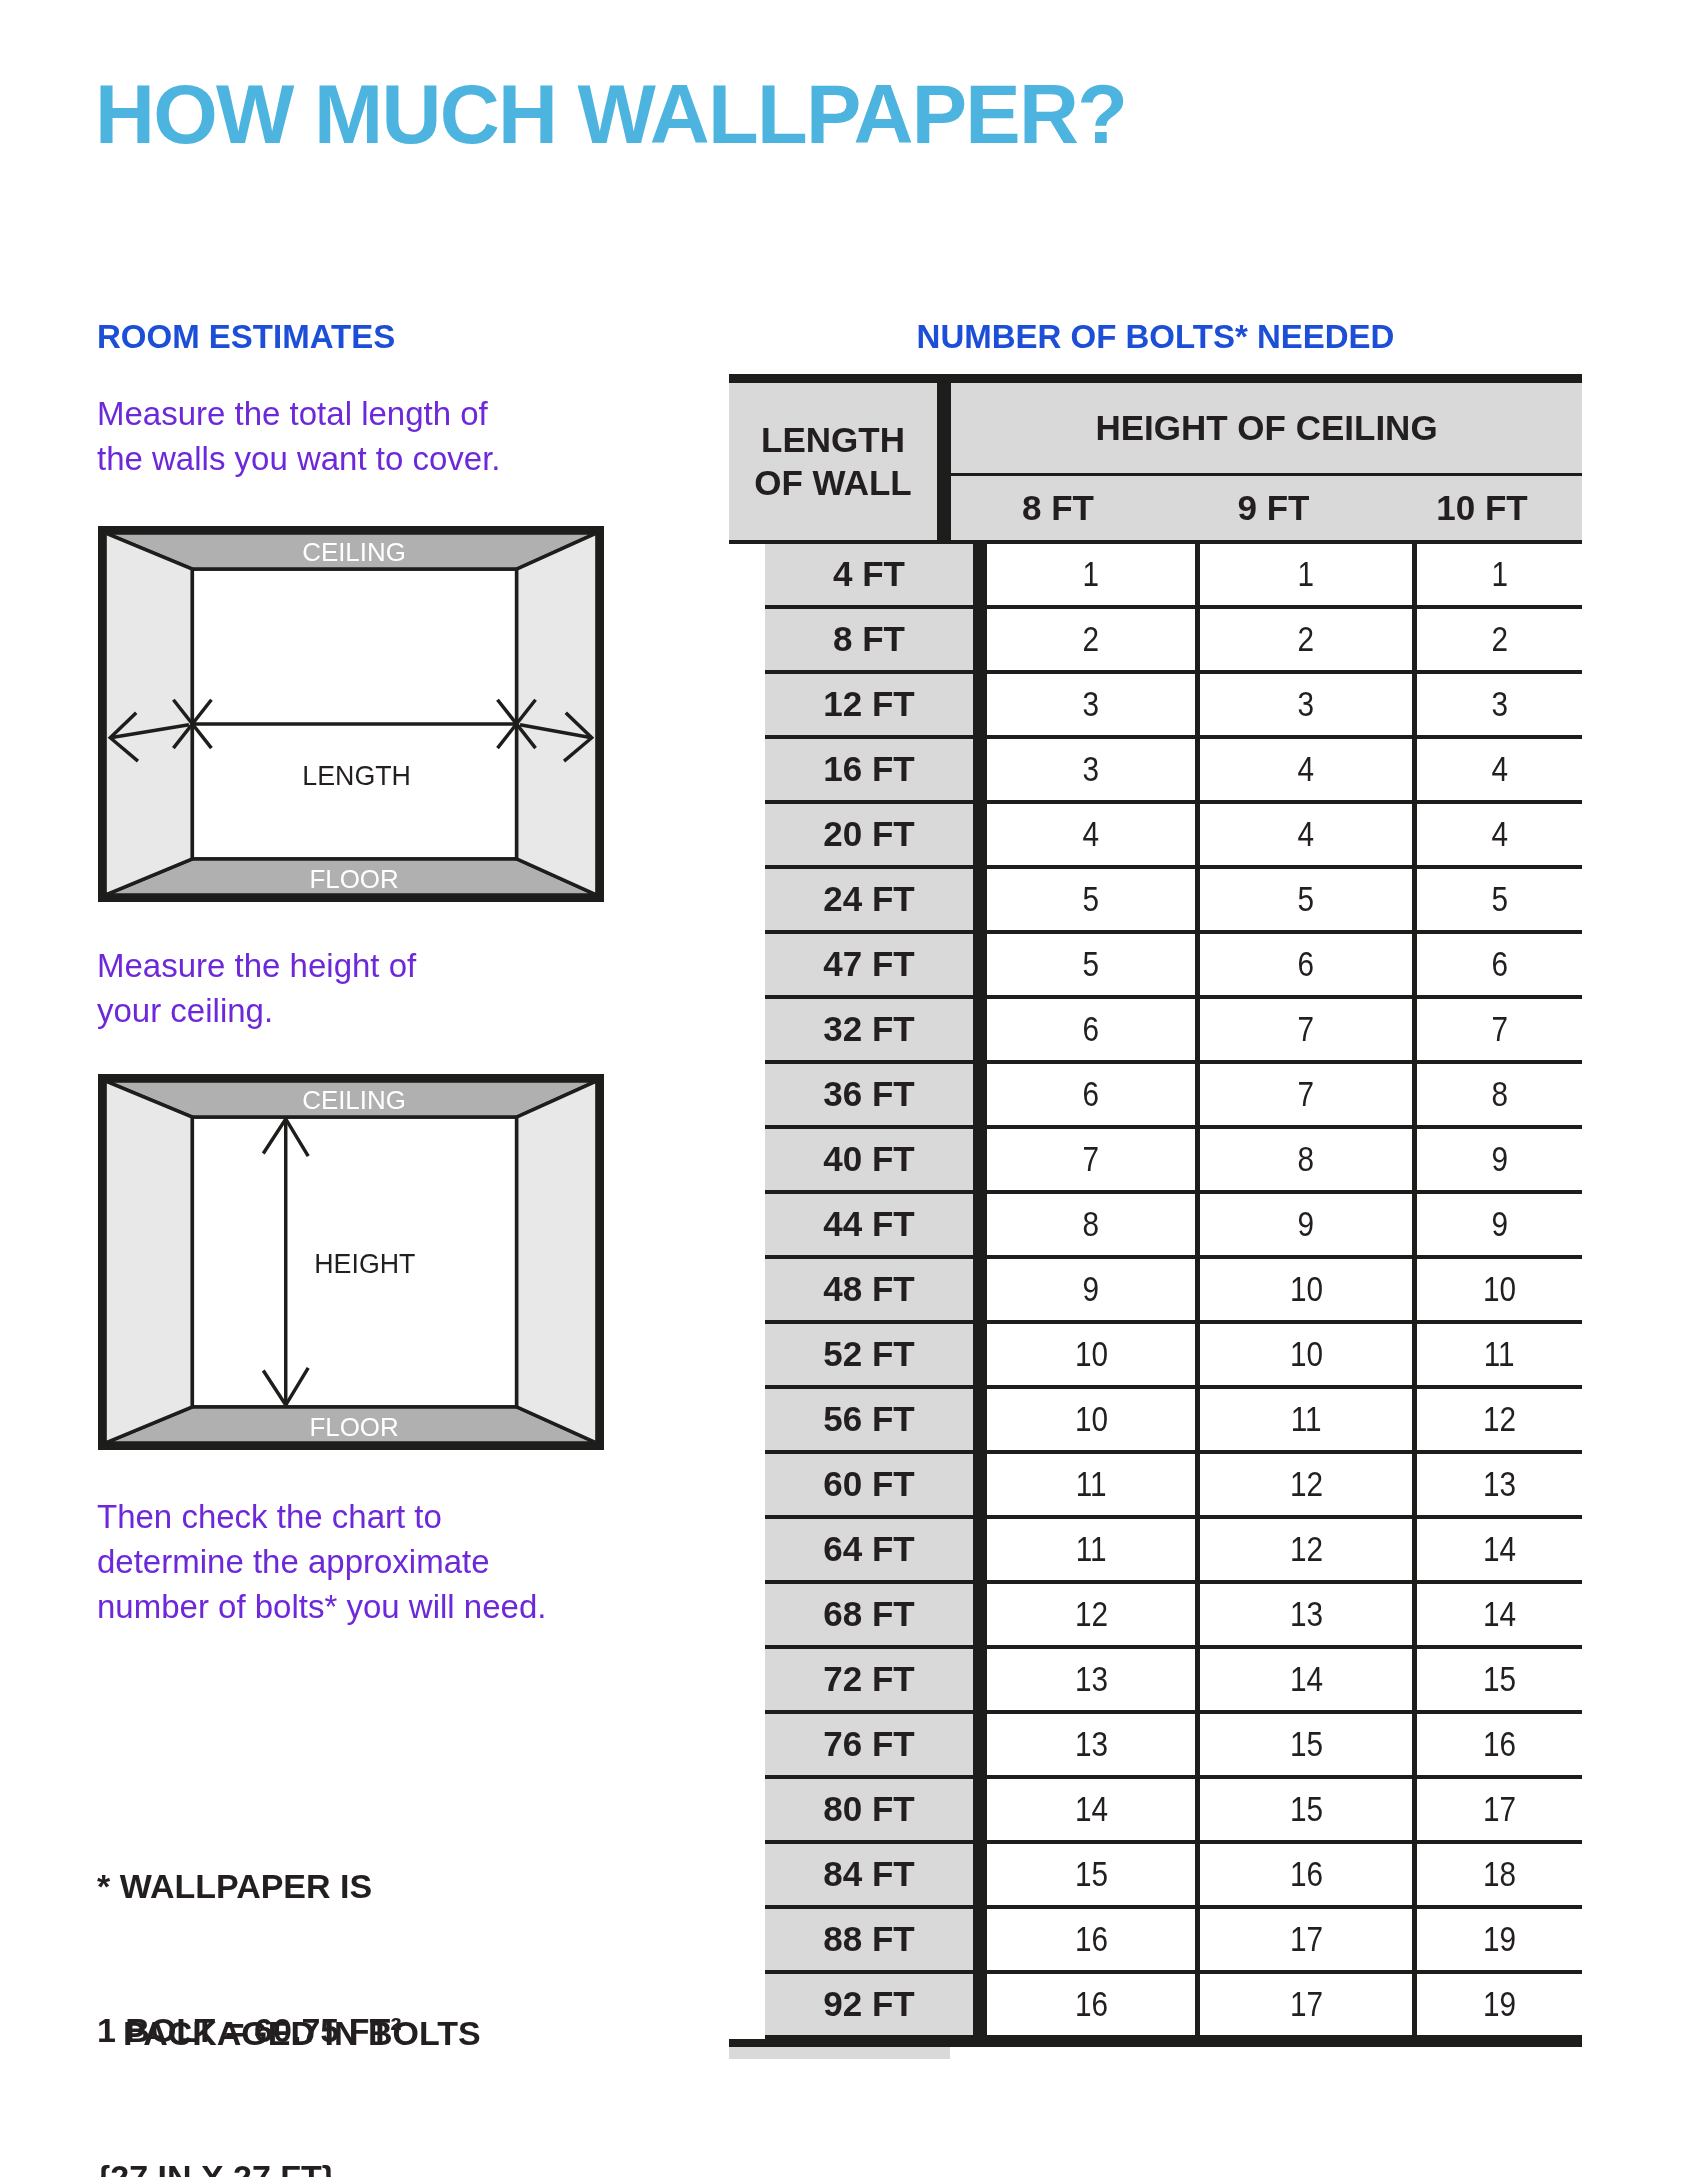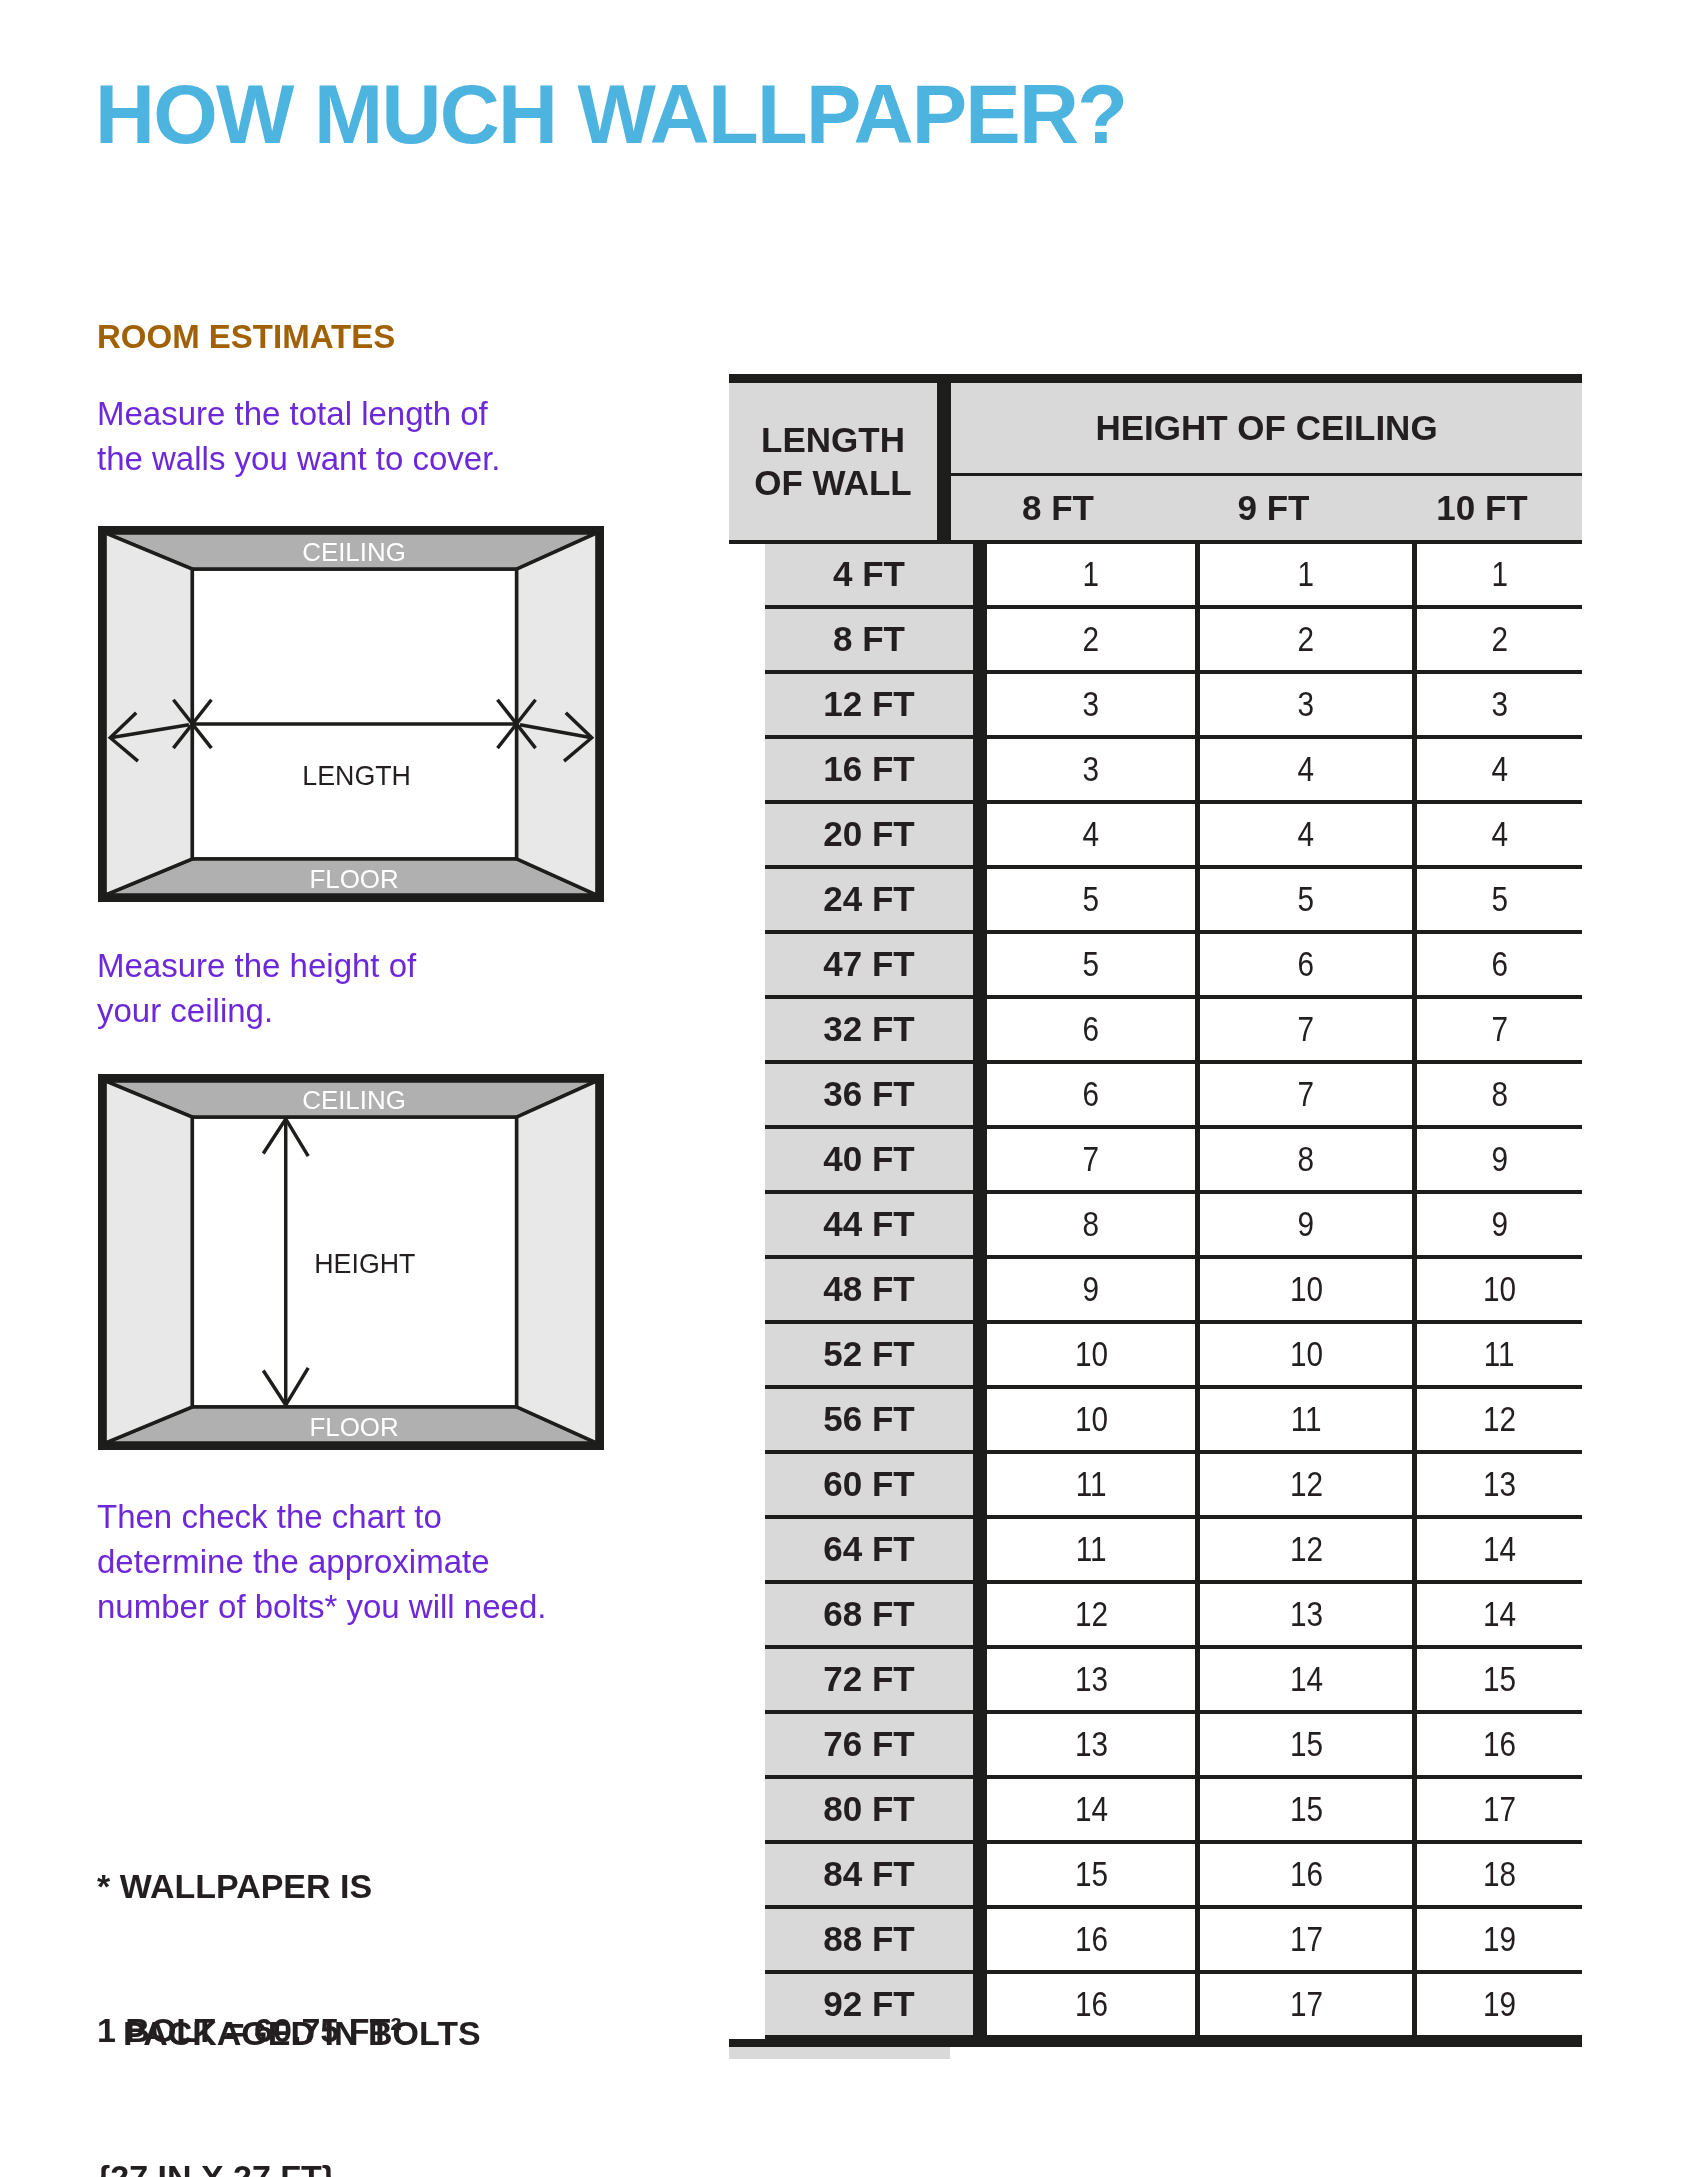--- a/index.html
+++ b/index.html
@@ -7,21 +7,21 @@
     position:relative;width:1683px;height:2177px;background:#ffffff;
     font-family:"Liberation Sans","DejaVu Sans",sans-serif;color:#231f20;overflow:hidden;padding-left:44px;
   }
   .abs{position:absolute;}
   
   #page-title{
     left:95px;top:67px;font-size:83px;font-weight:bold;letter-spacing:-1.7px;
     color:#4db4e0;white-space:nowrap;
   }
   .section-title{
-    font-size:33px;font-weight:bold;color:#a16207;letter-spacing:0;white-space:nowrap;
+    font-size:33px;font-weight:bold;color:#1d4ed8;letter-spacing:0;white-space:nowrap;
   }
   #room-estimates-title{left:97px;top:318px;}
   #bolts-needed-title{left:729px;top:318px;width:853px;text-align:center;}
   
   .copy{font-size:33px;line-height:45px;color:#6d28d9;white-space:pre-line;}
   #para1{left:97px;top:391px;}
   #para2{left:97px;top:943px;}
   #para3{left:97px;top:1494px;}
   .footnote{font-size:34px;line-height:49px;font-weight:bold;color:#231f20;white-space:pre;}
   #note1{left:97px;top:1764px;}
@@ -61,20 +61,21 @@
   svg text{font-family:"Liberation Sans","DejaVu Sans",sans-serif;}
 </style>
 </head>
 <body>
 
 <div id="page">
 
   <div id="page-title" class="abs">HOW MUCH WALLPAPER?</div>
 
   <div id="room-estimates-title" class="abs section-title">ROOM ESTIMATES</div>
+  <div id="bolts-needed-title" class="abs section-title">NUMBER OF BOLTS* NEEDED</div>
 
   <div id="para1" class="abs copy">Measure the total length of
 the walls you want to cover.</div>
 
   <svg id="diagram1" class="abs" width="506" height="376" viewBox="0 0 585 435">
     <rect x="4" y="4" width="577" height="427" fill="#ffffff" stroke="#1d1d1b" stroke-width="9"></rect>
     <polygon points="8,8 577,8 484,50 109,50" fill="#b0b0b0" stroke="#1d1d1b" stroke-width="4"></polygon>
     <polygon points="8,427 109,385 484,385 577,427" fill="#b0b0b0" stroke="#1d1d1b" stroke-width="4"></polygon>
     <polygon points="8,8 109,50 109,385 8,427" fill="#e8e8e8" stroke="#1d1d1b" stroke-width="4"></polygon>
     <polygon points="577,8 484,50 484,385 577,427" fill="#e8e8e8" stroke="#1d1d1b" stroke-width="4"></polygon>

